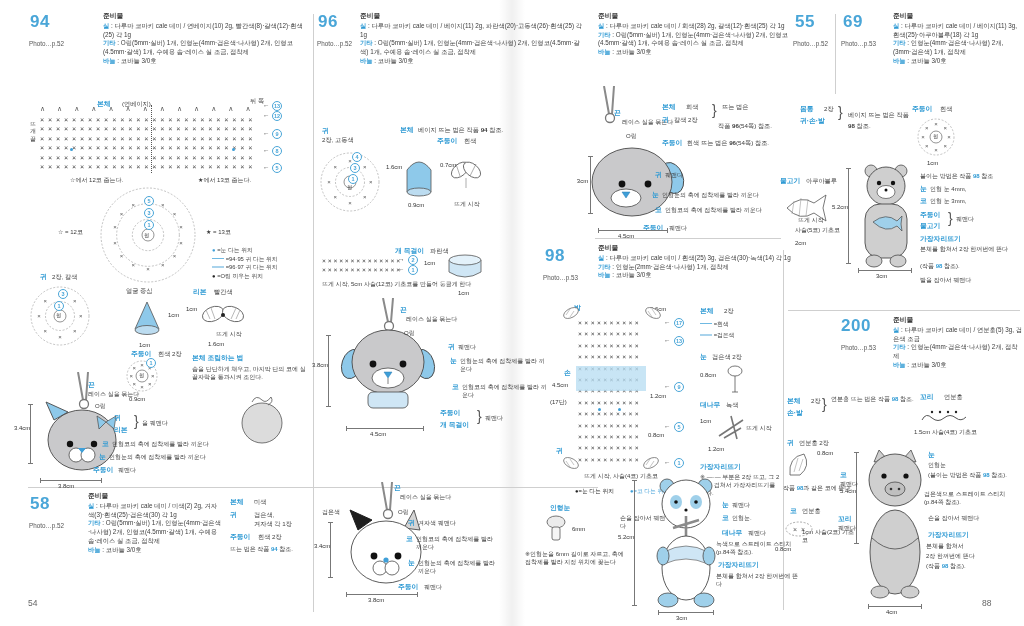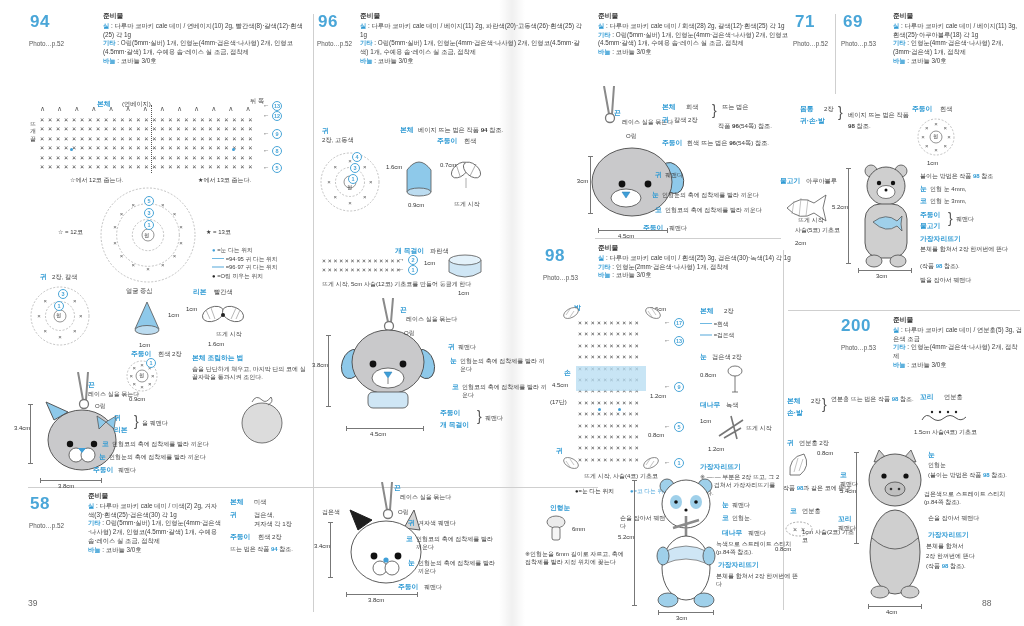--- a/index.html
+++ b/index.html
@@ -48,21 +48,21 @@
 <div class="canvas">
   <div class="abs gutter"></div>
 
   <div class="abs vline" style="left:313px;top:14px;height:598px"></div>
   <div class="abs hline" style="left:28px;top:487px;width:570px"></div>
   <div class="abs hline" style="left:595px;top:238px;width:186px"></div>
   <div class="abs vline" style="left:783px;top:250px;height:360px"></div>
   <div class="abs vline" style="left:835px;top:14px;height:80px"></div>
   <div class="abs hline" style="left:788px;top:310px;width:232px"></div>
 
-  <div class="abs pageno" style="left:28px;top:598px">39</div>
+  <div class="abs pageno" style="left:28px;top:598px">54</div>
   <div class="abs pageno" style="left:982px;top:598px">88</div>
 
   <div class="abs n" style="left:30px;top:12px">94</div>
   <div class="abs photo" style="left:29px;top:40px">Photo…p.52</div>
   <div class="abs mat" style="left:103px;top:12px;width:208px">
     <div class="t">준비물</div>
     <div><span class="bl">실</span> <span>: 다루마 코마키 cale 데미 / 연베이지(10) 2g, 빨간색(8)·갈색(12)·흰색(25) 각 1g</span></div>
     <div><span class="bl">기타</span> <span>: O링(5mm·실버) 1개, 인형눈(4mm·검은색·나사형) 2개, 인형코(4.5mm·갈색) 1개, 수예용 솜·레이스 실 조금, 접착제</span></div>
     <div><span class="bl">바늘</span> <span>: 코바늘 3/0호</span></div>
   </div>
@@ -361,21 +361,21 @@
   <div class="abs dimv" style="left:312px;top:362px">3.8cm</div>
   <div class="abs hdim" style="left:346px;top:428px;width:78px"></div>
   <div class="abs dim" style="left:370px;top:431px">4.5cm</div>
 
   <div class="abs mat" style="left:598px;top:12px;width:192px">
     <div class="t">준비물</div>
     <div><span class="bl">실</span> <span>: 다루마 코마키 cale 데미 / 회색(28) 2g, 갈색(12)·흰색(25) 각 1g</span></div>
     <div><span class="bl">기타</span> <span>: O링(5mm·실버) 1개, 인형눈(4mm·검은색·나사형) 2개, 인형코(4.5mm·갈색) 1개, 수예용 솜·레이스 실 조금, 접착제</span></div>
     <div><span class="bl">바늘</span> <span>: 코바늘 3/0호</span></div>
   </div>
-  <div class="abs n" style="left:795px;top:12px">71</div>
+  <div class="abs n" style="left:795px;top:12px">55</div>
   <div class="abs photo" style="left:793px;top:40px">Photo…p.52</div>
 
   <svg class="abs" width="110" height="152" style="left:588px;top:86px">
     <path d="M16 0 L21 28 M26 0 L24 28" stroke="#8a8a8a" stroke-width="2"></path>
     <circle cx="22" cy="32" r="4.5" fill="none" stroke="#777" stroke-width="1.3"></circle>
     <ellipse cx="84" cy="92" rx="11" ry="16" transform="rotate(-20 84 92)" fill="#8ec9ea" stroke="#4a4a4a" stroke-width=".9"></ellipse>
     <ellipse cx="44" cy="96" rx="40" ry="34" fill="#c9c9cb" stroke="#4a4a4a" stroke-width=".9"></ellipse>
     <circle cx="34" cy="98" r="3.4" fill="#111"></circle>
       <circle cx="60" cy="98" r="3.4" fill="#111"></circle>
     <ellipse cx="38" cy="112" rx="15" ry="9" fill="#fff" stroke="#4a4a4a" stroke-width=".8"></ellipse>

